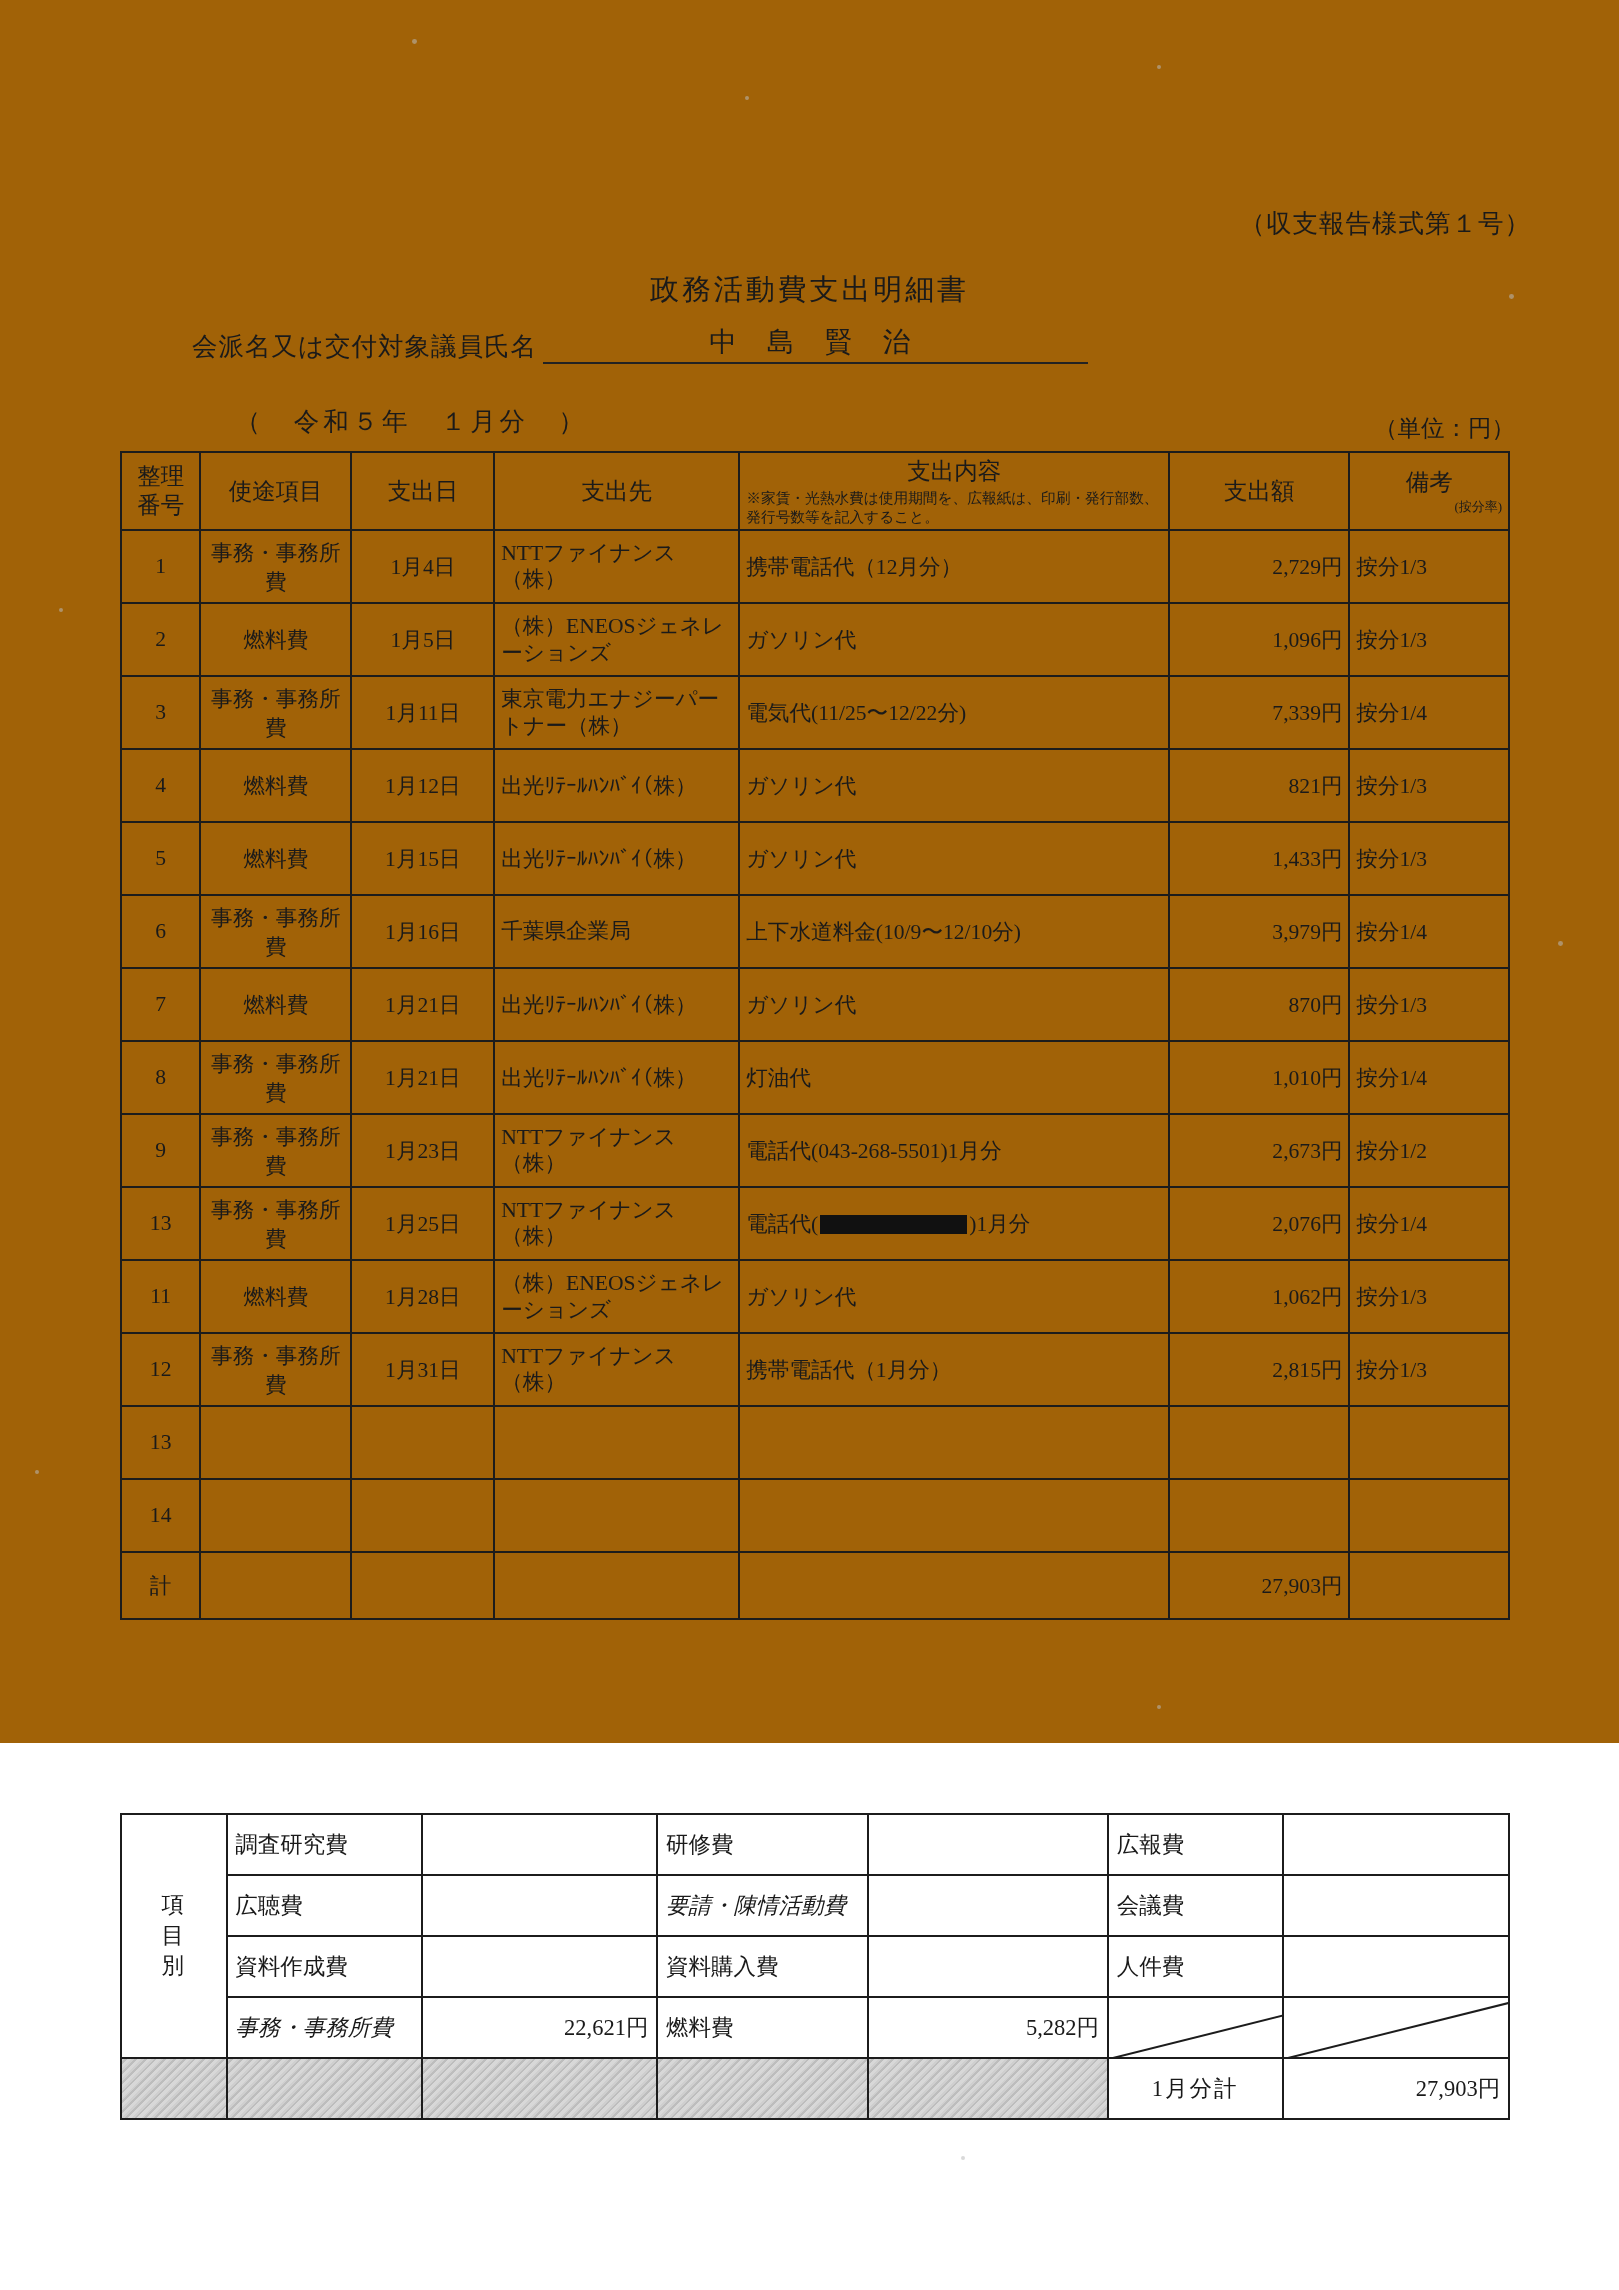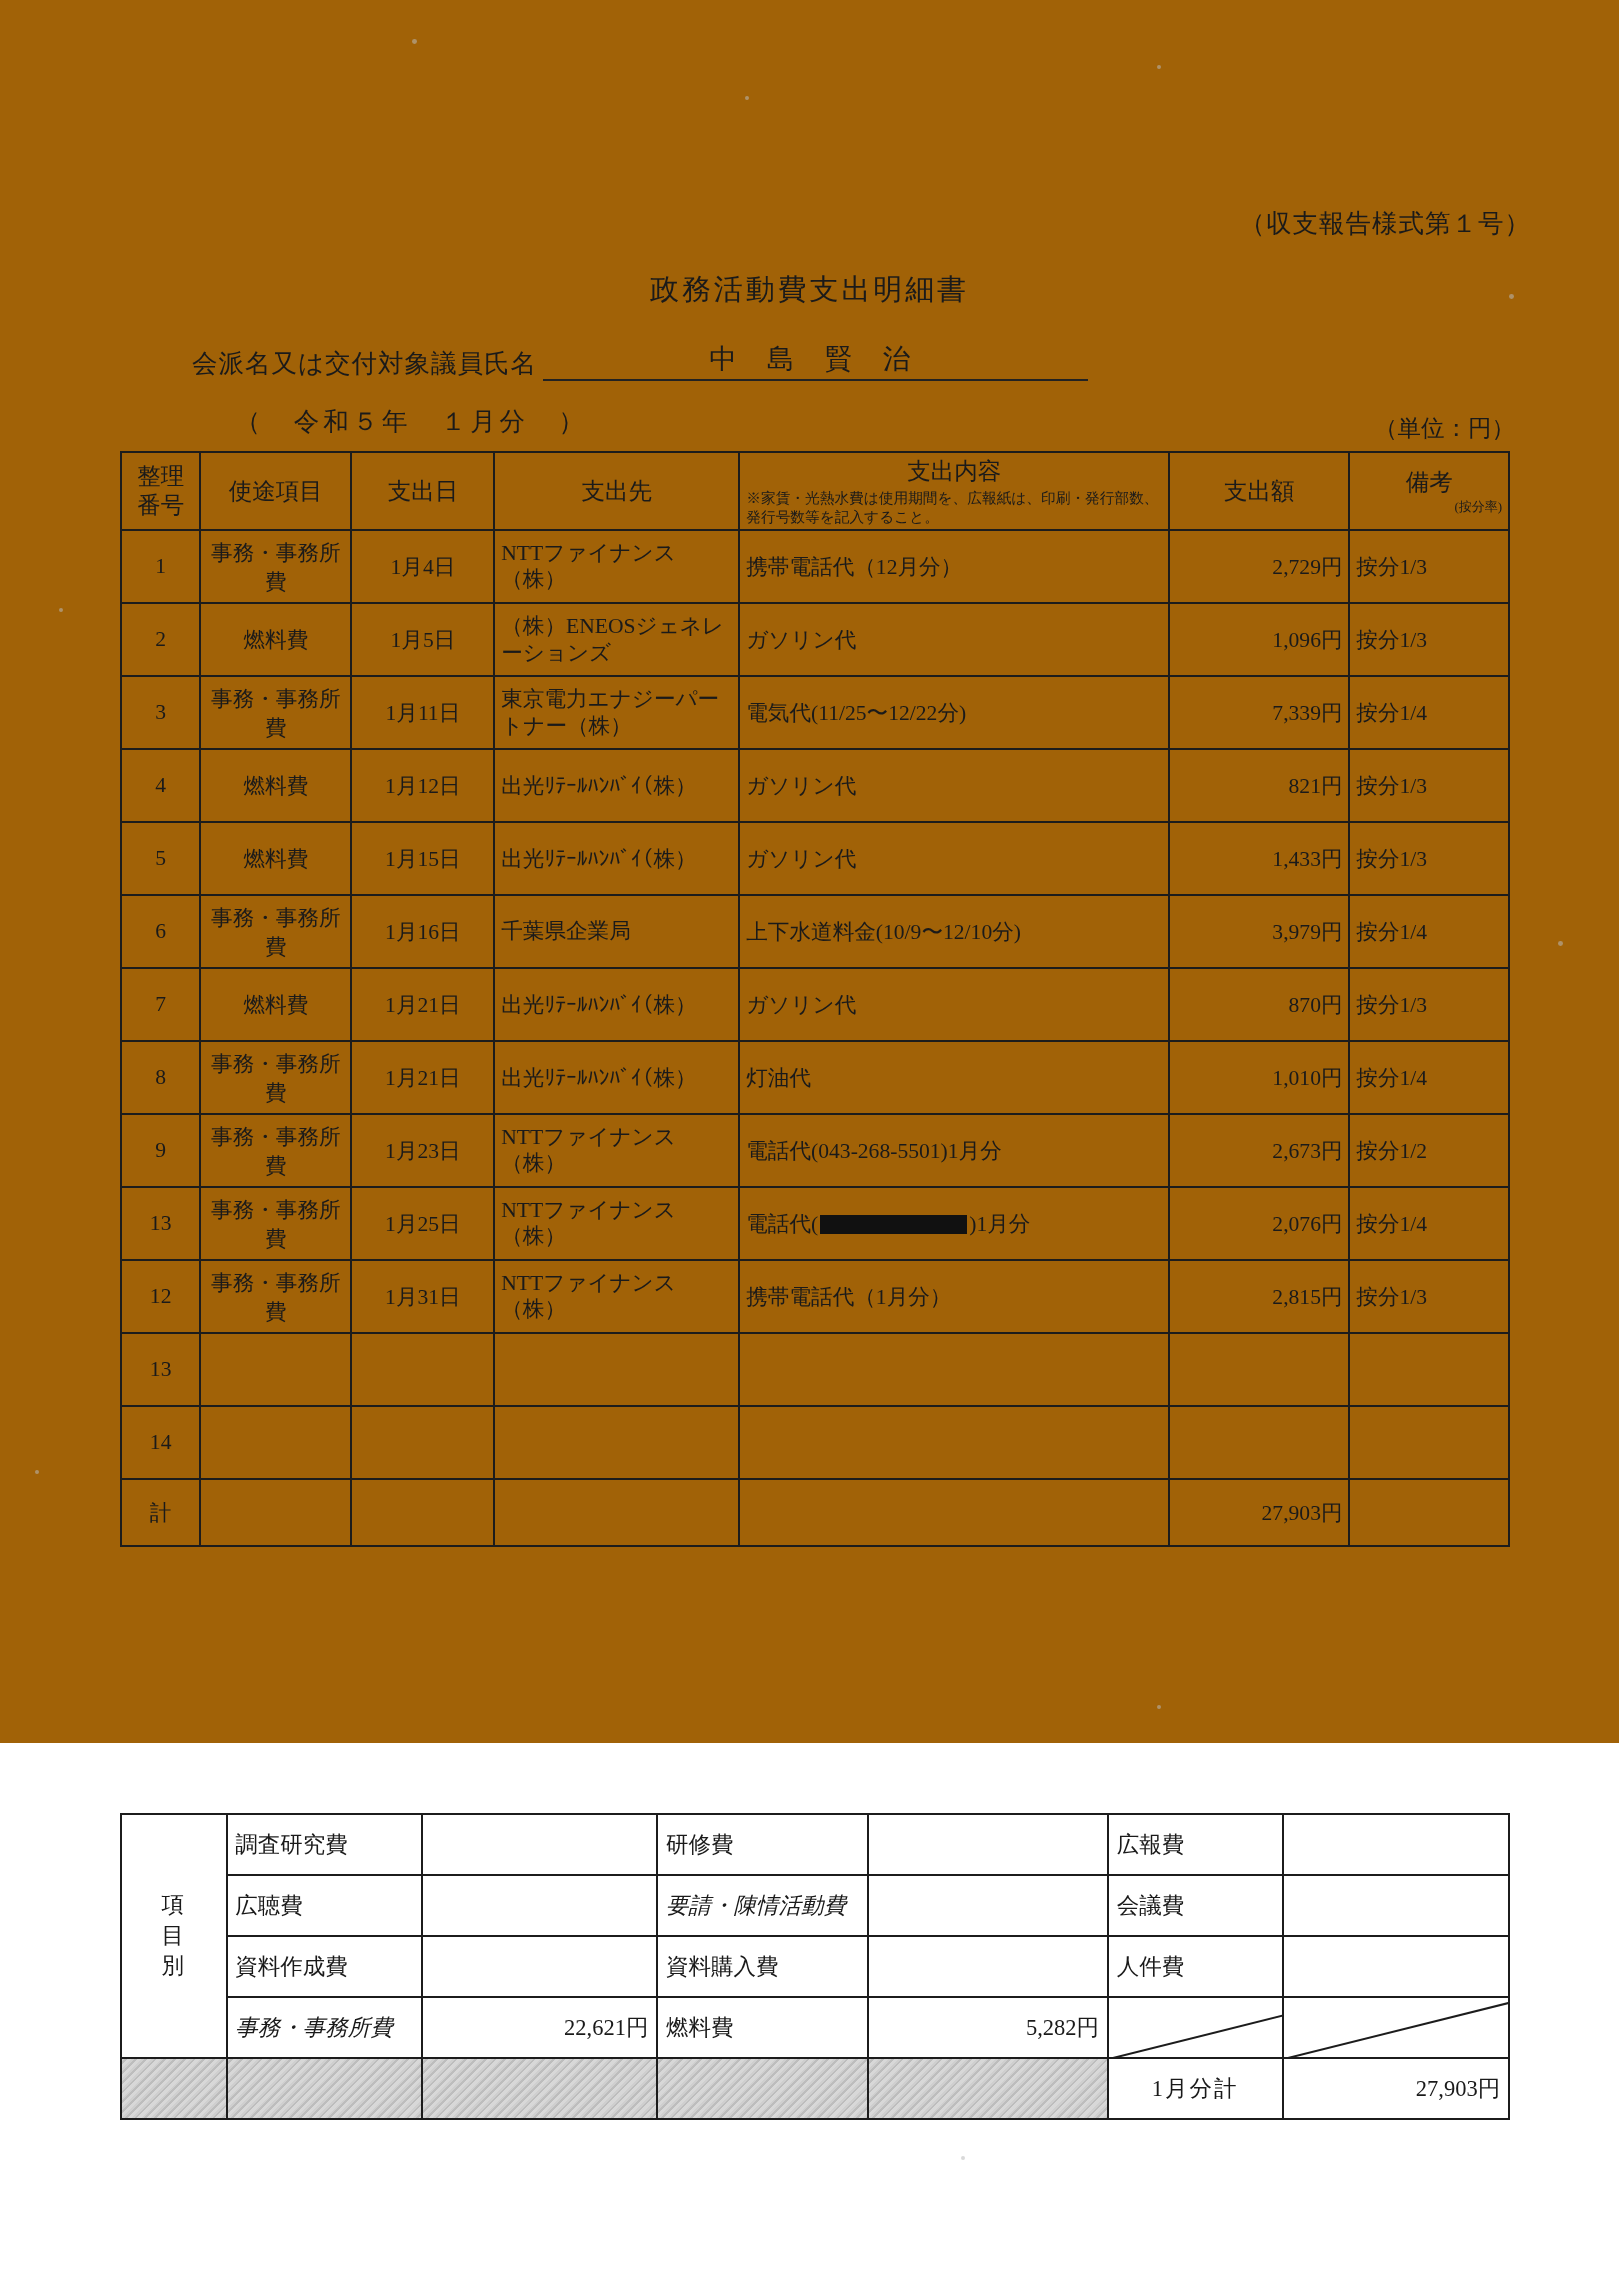--- a/index.html
+++ b/index.html
@@ -43,21 +43,21 @@
     left: 0; right: 0;
     top: 263px;
     text-align: center;
     font-size: 29px;
     letter-spacing: 2.9px;
     margin-top: 7px;
   }
   .name-row {
     position: absolute;
     left: 192px;
-    top: 341px;
+    top: 324px;
     font-size: 25.5px;
     letter-spacing: 1px;
     display: flex;
     align-items: flex-end;
   }
   .name-label { white-space: nowrap; }
   .name-value {
     margin-left: 5.9px;
     border-bottom: 2px solid #222;
     min-width: 510px;
@@ -356,20 +356,29 @@
       <tr class="data-row">
         <td class="c">13</td>
         <td class="c small-item">事務・事務所費</td>
         <td class="c">1月25日</td>
         <td class="l payee-narrow">NTTファイナンス（株）</td>
         <td class="l content-small"><span>電話代(</span><span class="redact"></span><span>)1月分</span></td>
         <td class="r">2,076円</td>
         <td class="l remark">按分1/4</td>
       </tr>
       <tr class="data-row">
+        <td class="c">11</td>
+        <td class="c">燃料費</td>
+        <td class="c">1月28日</td>
+        <td class="l payee-2line">（株）ENEOSジェネレーションズ</td>
+        <td class="l content-small">ガソリン代</td>
+        <td class="r">1,062円</td>
+        <td class="l remark">按分1/3</td>
+      </tr>
+      <tr class="data-row">
         <td class="c">12</td>
         <td class="c small-item">事務・事務所費</td>
         <td class="c">1月31日</td>
         <td class="l payee-narrow">NTTファイナンス（株）</td>
         <td class="l content-small">携帯電話代（1月分）</td>
         <td class="r">2,815円</td>
         <td class="l remark">按分1/3</td>
       </tr>
       <tr class="empty-row">
         <td class="c">13</td>

